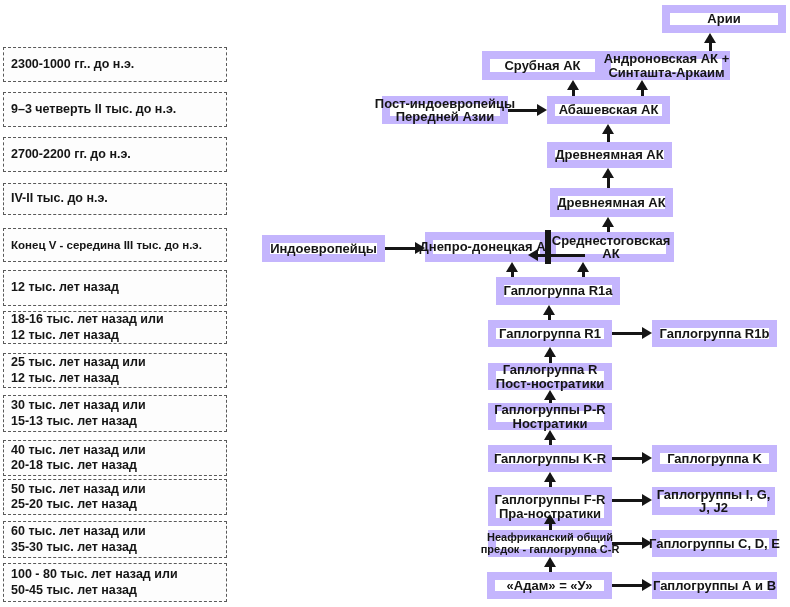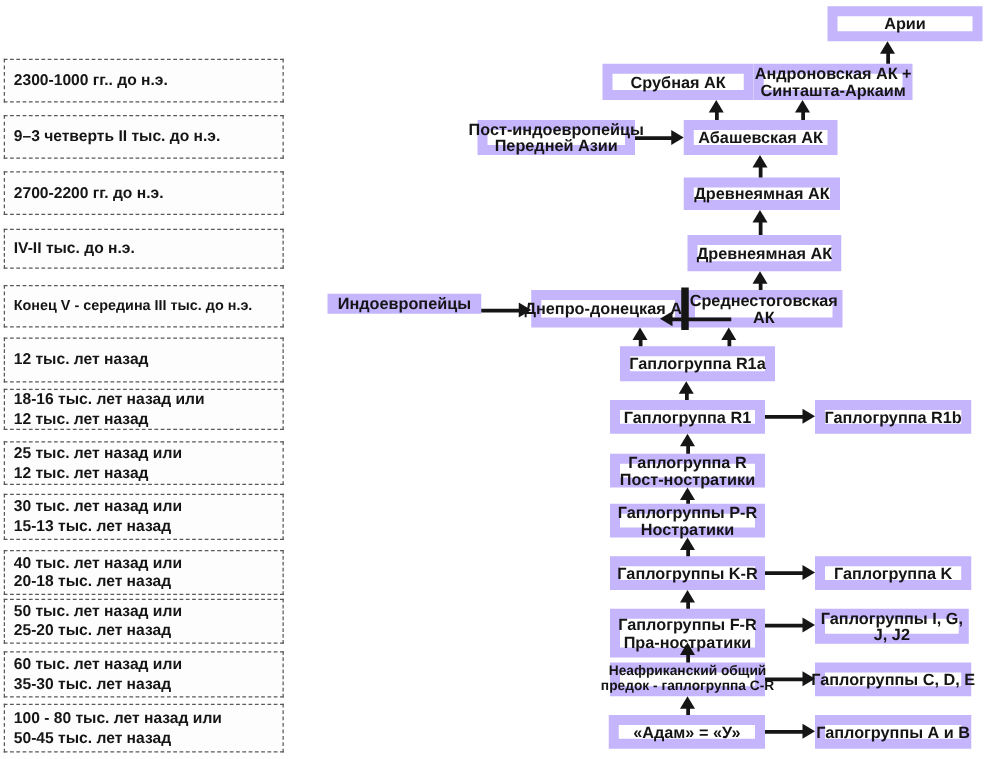--- a/index.html
+++ b/index.html
@@ -121,21 +121,21 @@
     </div>
   <div class="node" style="left:547px;top:96px;width:123px;height:28px">
       <span class="l">Абашевская АК</span>
     </div>
   <div class="node" style="left:547px;top:142px;width:125px;height:26px">
       <span class="l">Древнеямная АК</span>
     </div>
   <div class="node" style="left:550px;top:188px;width:123px;height:29px">
       <span class="l">Древнеямная АК</span>
     </div>
-  <div class="node" style="left:262px;top:235px;width:123px;height:16px">
+  <div class="node" style="left:262px;top:235px;width:123px;height:27px">
       <span class="l">Индоевропейцы</span>
     </div>
   <div class="node" style="left:425px;top:232px;width:123px;height:30px">
       <span class="l">Днепро-донецкая АК</span>
     </div>
   <div class="node" style="left:548px;top:232px;width:126px;height:30px">
       <span class="l">Среднестоговская</span>
       <span class="l">АК</span>
     </div>
   <div class="node" style="left:496px;top:277px;width:124px;height:28px">

